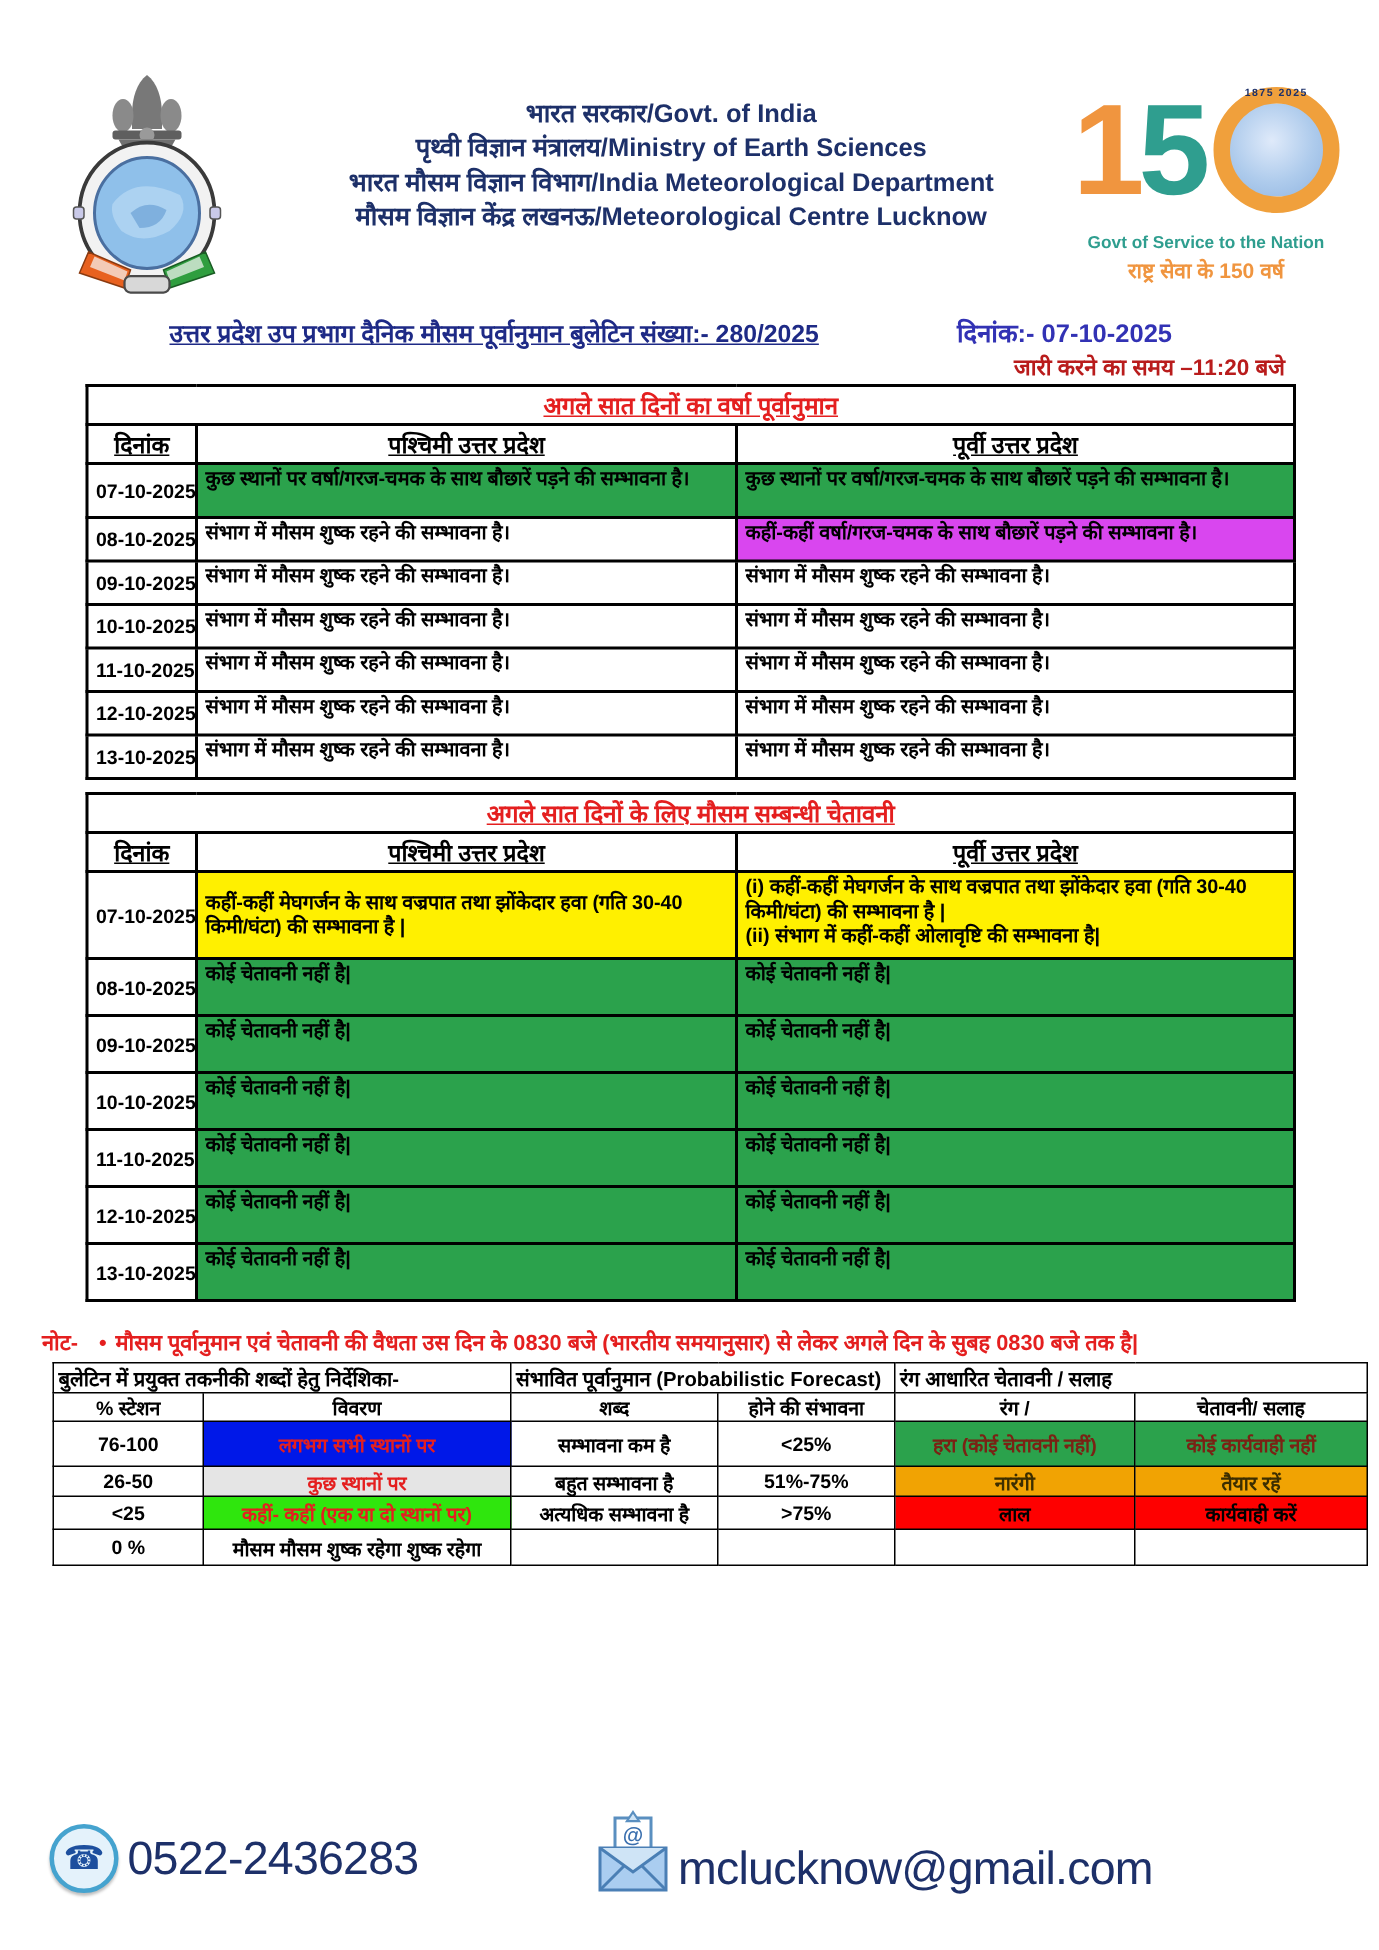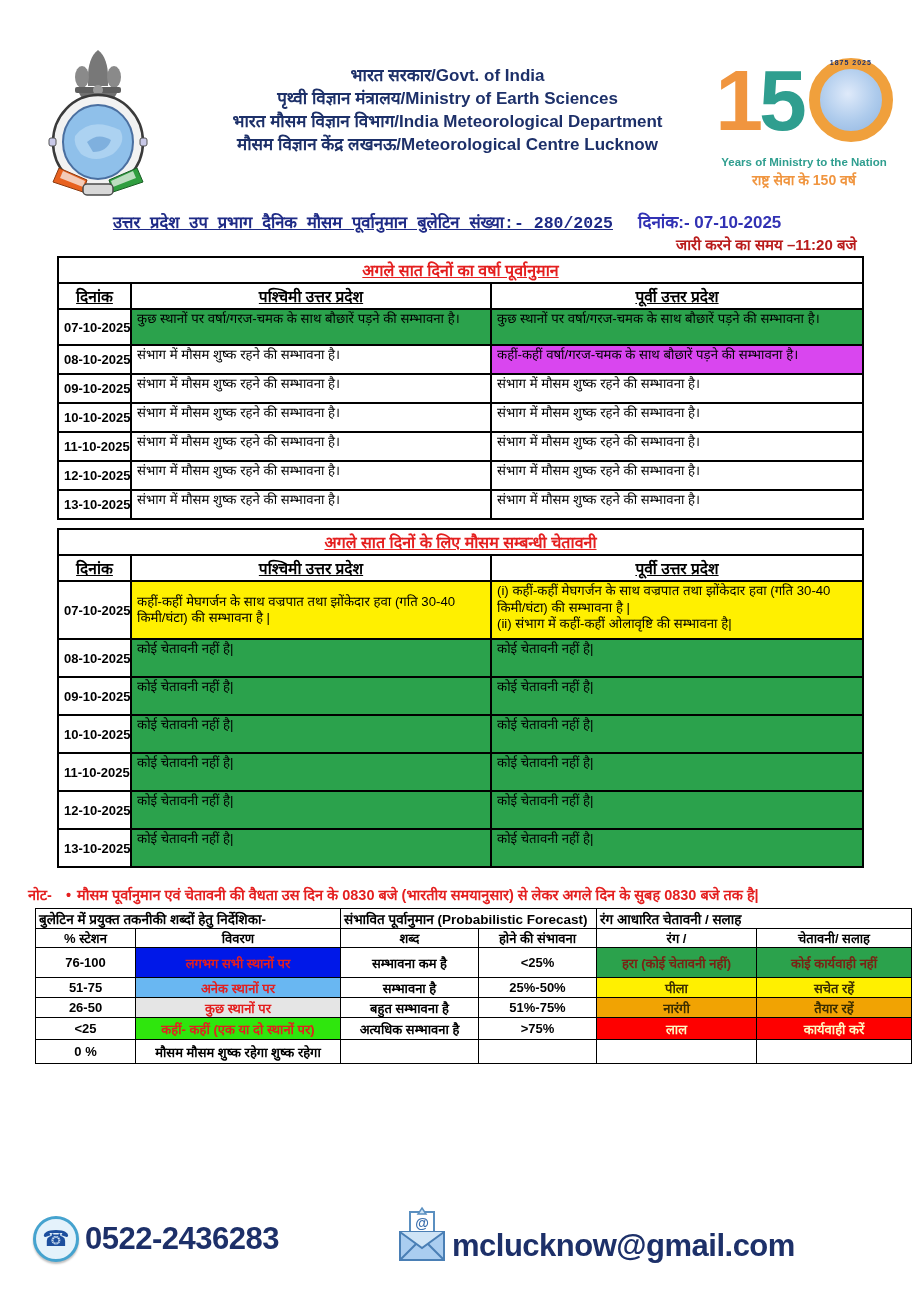--- a/index.html
+++ b/index.html
@@ -16,32 +16,32 @@
   .logo150 .d5{font-size:86px;font-weight:bold;color:#2f9e8f;letter-spacing:-2px;line-height:90px;}
   .logo150 .zero{position:relative;width:62px;height:62px;border-radius:50%;
       border:11px solid #f0a03c;background:radial-gradient(circle at 45% 40%, #dfeafa 0%, #aecbec 55%, #8fb4e0 100%);
       margin-left:4px;display:flex;align-items:center;justify-content:center;}
   .logo150 .ringtext{position:absolute;top:-10px;left:0;right:0;font-size:7px;font-weight:bold;color:#1d3069;letter-spacing:1px;}
   .logo150 .yline1{font-size:11.5px;font-weight:bold;color:#2f9e8f;margin-top:8px;white-space:nowrap;}
   .logo150 .yline2{font-size:14px;font-weight:bold;color:#f0953f;margin-top:2px;white-space:nowrap;}
 
   
   .bulletin-title{position:absolute;left:113px;top:210px;font-size:16.5px;font-weight:bold;
-      color:#1e2a86;text-decoration:underline;font-family:Liberation Mono, monospace;}
+      color:#1e2a86;text-decoration:underline;}
   .bulletin-date{position:absolute;left:638px;top:210px;font-size:17px;font-weight:bold;color:#3232b4;}
   .issue-time{position:absolute;left:676px;top:234px;font-size:15px;font-weight:bold;color:#b91c1c;}
 
   
   table.t{border-collapse:collapse;table-layout:fixed;position:absolute;background:#fff;}
   table.t td,table.t th{border:2px solid #000;padding:1px 5px;box-sizing:border-box;}
   .tbl-title{color:#e41f1f;font-weight:bold;font-size:16px;text-align:center;}
   .tbl-title span{text-decoration:underline;}
   th.colhdr{font-size:15.5px;font-weight:bold;text-align:center;padding:2px;text-decoration:underline;}
   td.date{font-size:13px;font-weight:bold;text-align:center;vertical-align:middle;white-space:nowrap;}
-  td.cell{font-size:13.2px;font-weight:normal;text-align:left;vertical-align:top;line-height:1.25;}
+  td.cell{font-size:13.2px;font-weight:bold;text-align:left;vertical-align:top;line-height:1.25;}
 
   #forecast{left:57px;top:256px;width:805px;}
   #warning{left:57px;top:528px;width:805px;}
 
   .bg-green{background:#2ba24c;}
   .bg-brightgreen{background:#d946ef;}
   .bg-yellow{background:#fff000;}
 
   
   .note{position:absolute;left:28px;top:884px;width:885px;font-size:14.5px;font-weight:bold;color:#e41f1f;}
@@ -54,26 +54,26 @@
   #legend .grp{text-align:left;font-size:13.5px;}
   .bg-lblue{background:#0018e8;}
   .bg-skyblue{background:#69b7f2;}
   .bg-dgreen{background:#e5e5e5;}
   .bg-limegreen{background:#2fe60d;}
   .bg-orange{background:#f1a303;}
   .bg-red{background:#fe0000;}
   .txt-red{color:#e41f1f;margin-top:32px;}
   .txt-maroon{color:#7a2214;}
   .txt-dark{color:#3c2e00;}
-  .txt-darkred{color:#fef9c3;}
+  .txt-darkred{color:#000000;}
 
   
   .footer-phone{position:absolute;left:33px;top:1216px;display:flex;align-items:center;}
   .footer-email{position:absolute;left:396px;top:1206px;display:flex;align-items:flex-end;}
-  .contact-text{font-size:31px;font-weight:bold;color:#1d3069;letter-spacing:-0.5px;}
+  .contact-text{font-size:31px;font-weight:normal;color:#1d3069;letter-spacing:-0.5px;}
   .phone-badge{width:40px;height:40px;border-radius:50%;border:3px solid #45a3cf;background:#e4f2fb;
       display:flex;align-items:center;justify-content:center;font-size:22px;color:#1d4f9e;margin-right:6px;
       box-shadow:0 2px 2px rgba(0,0,0,.25);}
 </style>
 </head>
 <body>
 
 <div class="page">
 
   <div class="imd-emblem">
@@ -111,21 +111,21 @@
   </div>
 
   <div class="logo150">
     <div class="num">
       <span class="d1">1</span>
       <span class="d5">5</span>
       <span class="zero">
         <span class="ringtext">1875  2025</span>
       </span>
     </div>
-    <div class="yline1">Years of Ministry to the Nation</div>
+    <div class="yline1">Govt of Service to the Nation</div>
     <div class="yline2">राष्ट्र  सेवा  के  150  वर्ष</div>
   </div>
 
   <div class="bulletin-title">उत्तर प्रदेश उप प्रभाग दैनिक मौसम पूर्वानुमान बुलेटिन संख्या:- 280/2025</div>
   <div class="bulletin-date">दिनांक:- 07-10-2025</div>
   <div class="issue-time">जारी करने का समय –11:20 बजे</div>
 
   <table class="t" id="forecast">
     <colgroup>
         <col style="width:73px">
@@ -268,28 +268,20 @@
     </tr>
     <tr style="height:30px">
       <td>76-100</td>
       <td class="bg-lblue txt-red">लगभग सभी स्थानों पर</td>
       <td>सम्भावना कम है</td>
       <td>&lt;25%</td>
       <td class="bg-green txt-maroon">हरा (कोई चेतावनी नहीं)</td>
       <td class="bg-green txt-maroon">कोई कार्यवाही नहीं</td>
     </tr>
     <tr style="height:20px">
-      <td>51-75</td>
-      <td class="bg-skyblue txt-red">अनेक स्थानों पर</td>
-      <td>सम्भावना है</td>
-      <td>25%-50%</td>
-      <td class="bg-yellow txt-dark">पीला</td>
-      <td class="bg-yellow txt-dark">सचेत रहें</td>
-    </tr>
-    <tr style="height:20px">
       <td>26-50</td>
       <td class="bg-dgreen txt-red">कुछ स्थानों पर</td>
       <td>बहुत सम्भावना है</td>
       <td>51%-75%</td>
       <td class="bg-orange txt-dark">नारंगी</td>
       <td class="bg-orange txt-dark">तैयार रहें</td>
     </tr>
     <tr style="height:22px">
       <td>&lt;25</td>
       <td class="bg-limegreen txt-red">कहीं- कहीं    (एक या दो स्थानों पर)</td>

